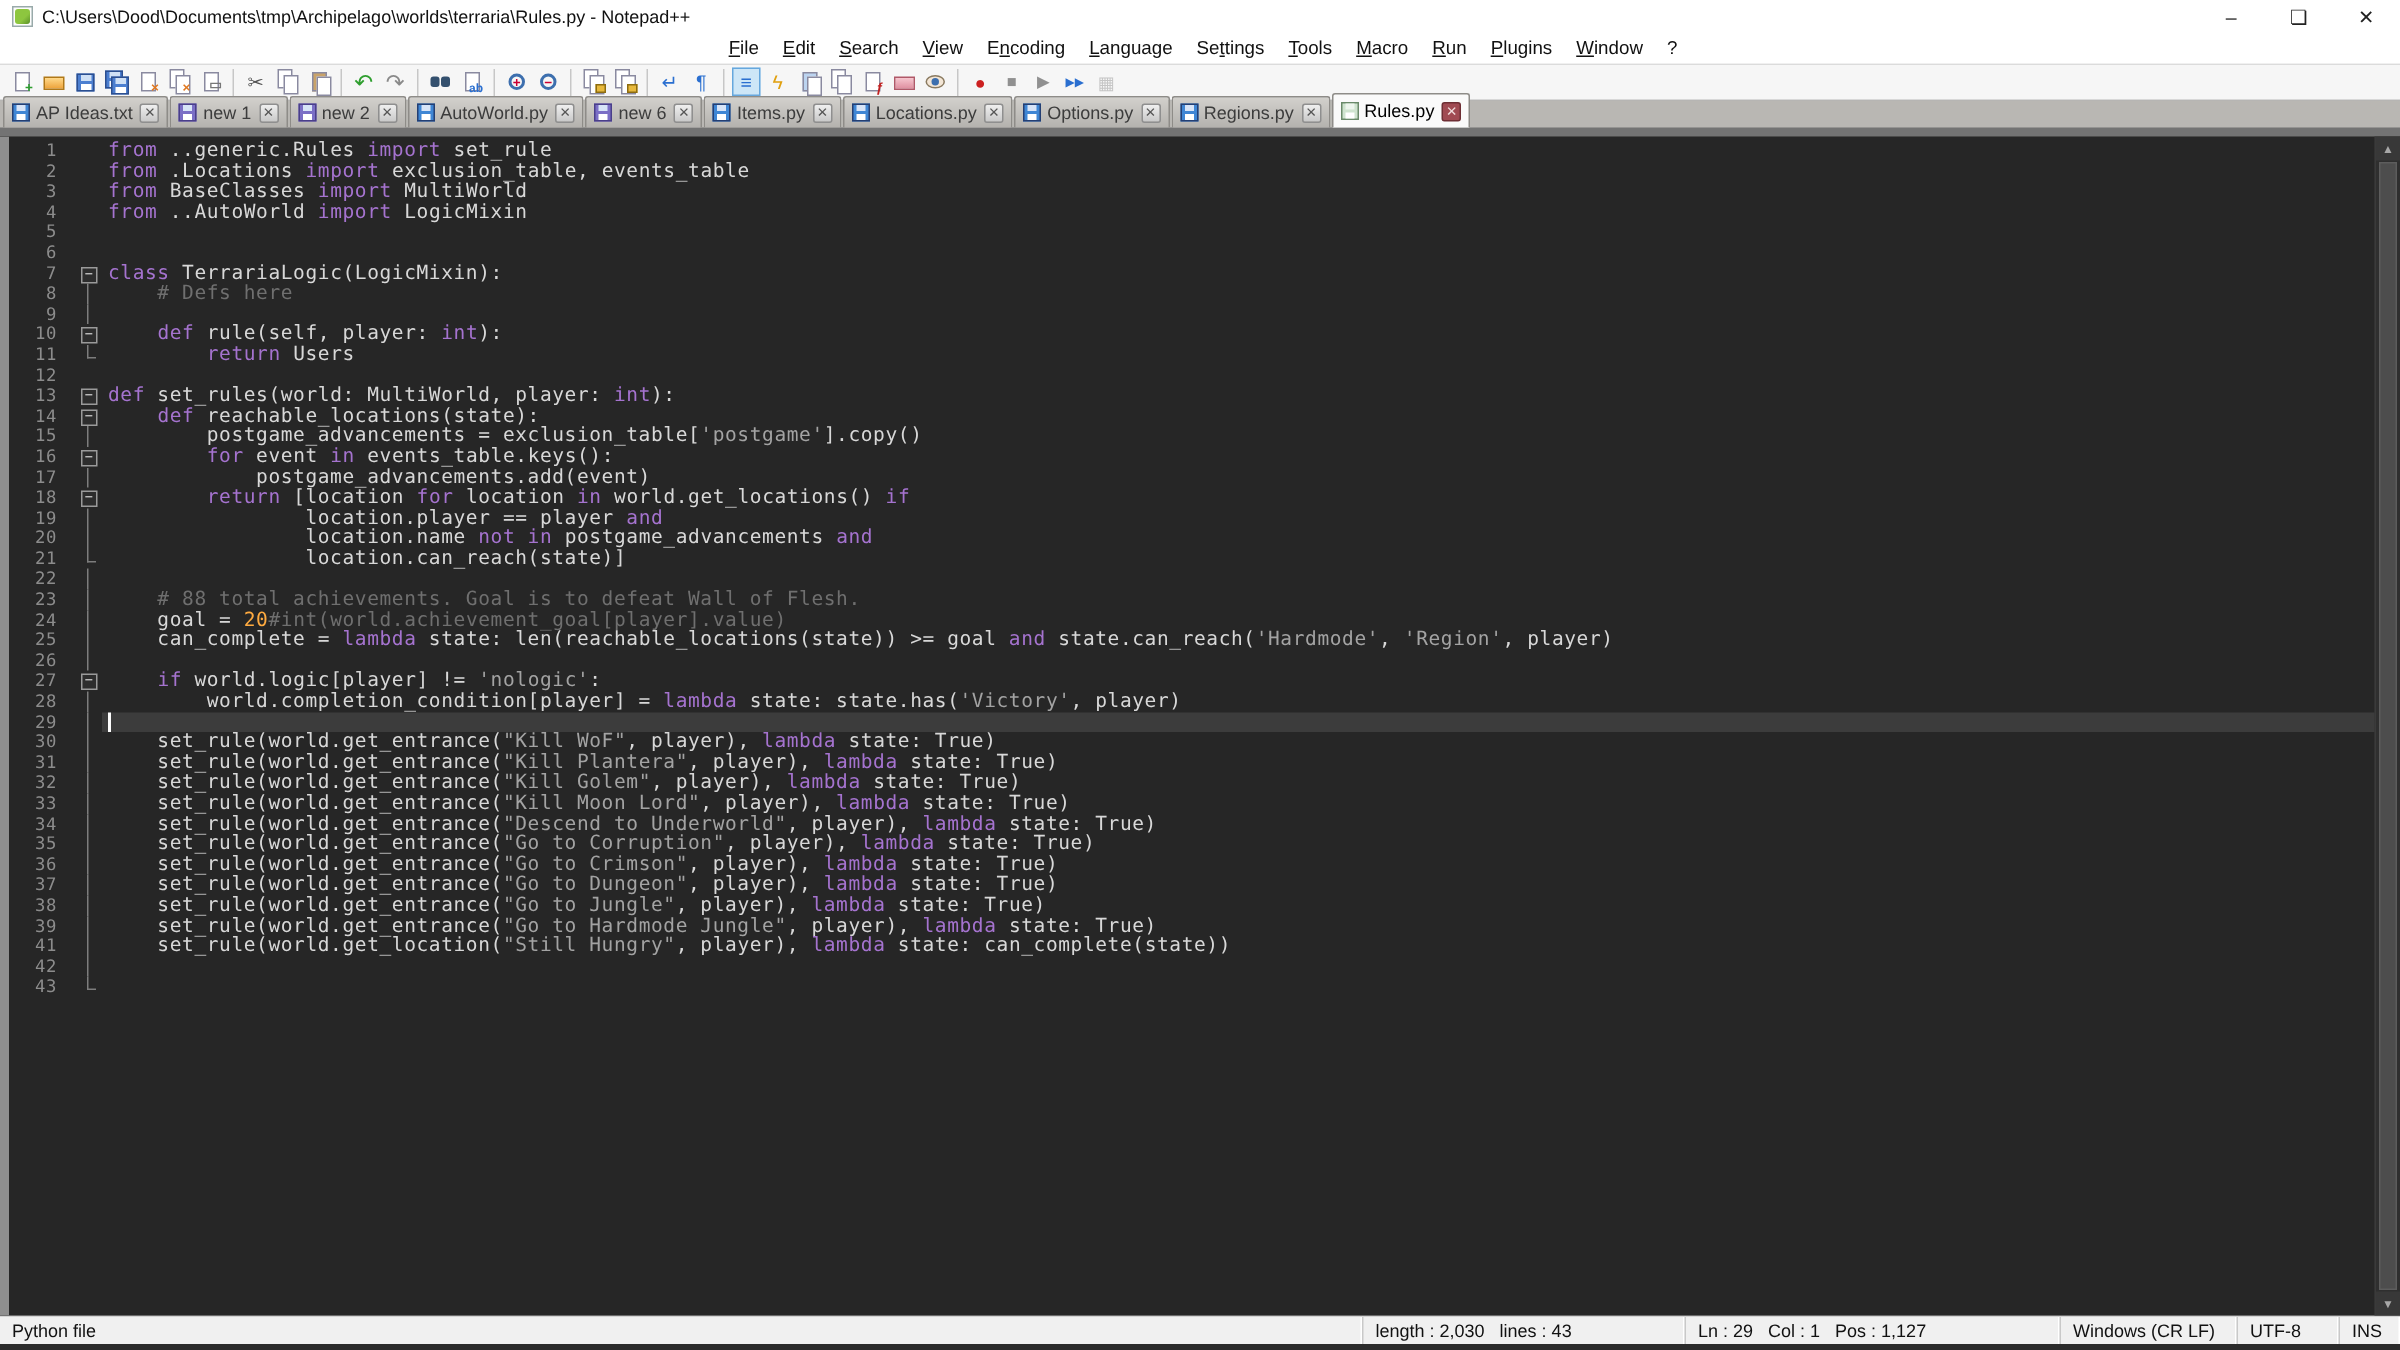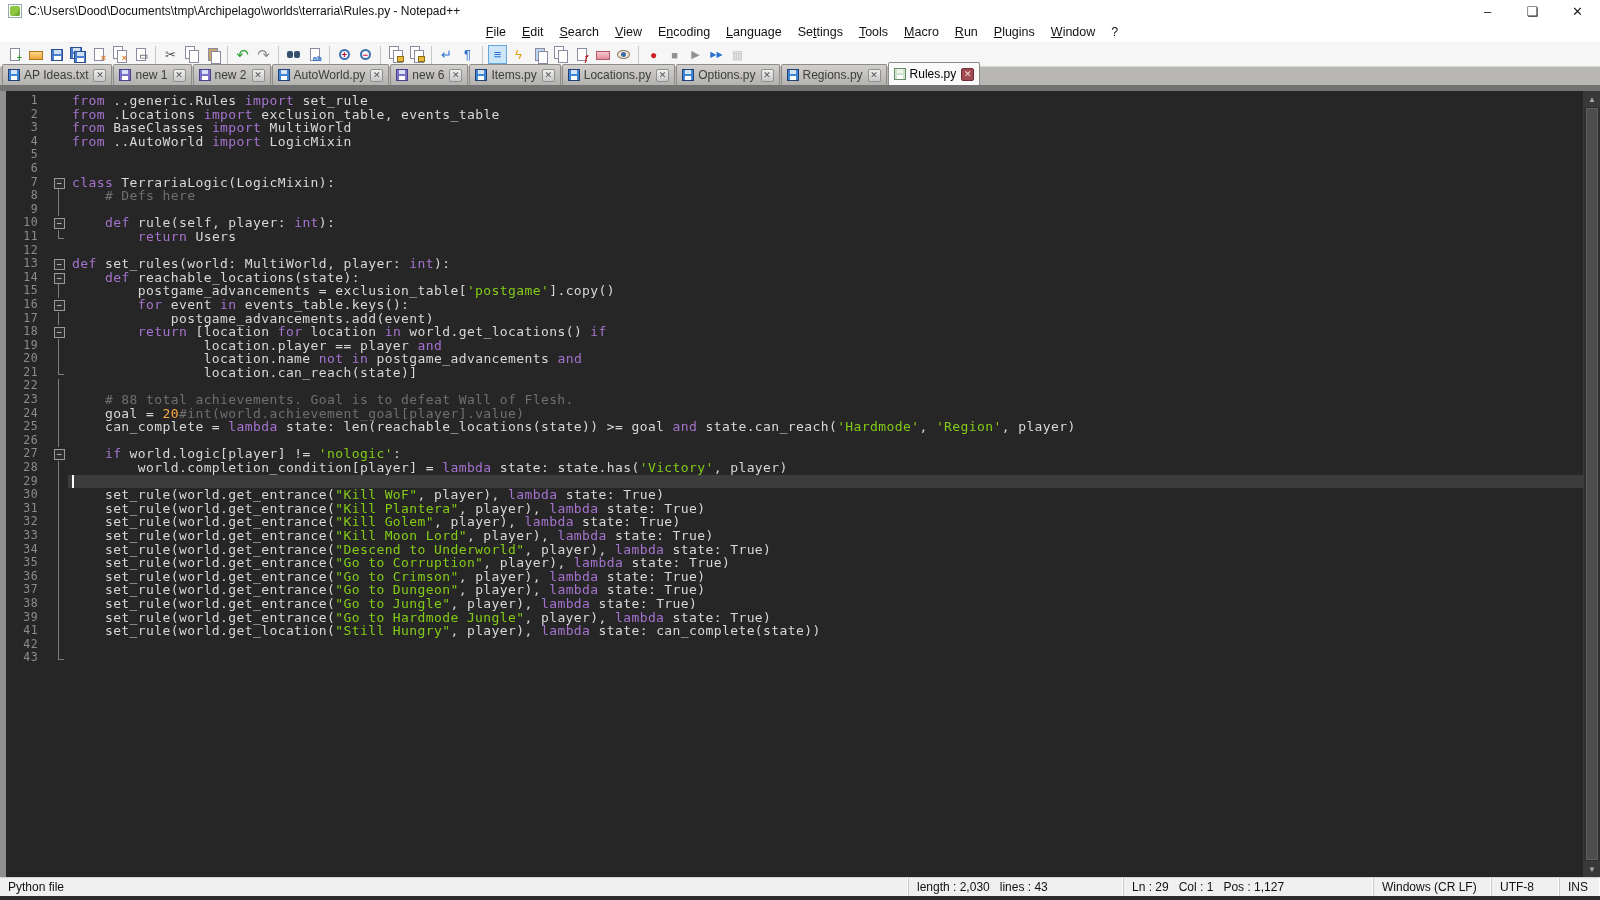--- a/index.html
+++ b/index.html
@@ -77,21 +77,21 @@
   .fold.v::before { content:""; position:absolute; left:8px; top:0; bottom:0; border-left:1px solid #7d7d7d; }
   .fold.e::before { content:""; position:absolute; left:8px; top:0; height:8px; width:5px;
                     border-left:1px solid #7d7d7d; border-bottom:1px solid #7d7d7d; }
   .fold.m::before { content:"\2212"; position:absolute; left:4px; top:2px; width:9px; height:9px;
                     border:1px solid #9a9a9a; background:#2d2d2d; color:#d8d8d8;
                     font-size:9px; line-height:8px; text-align:center; }
   .code { flex:1 1 auto; white-space:pre; padding-left:4px; position:relative; color:#d8d8d8; }
   .row.cur .code { background:#3c3c3c; }
   .caret { position:absolute; left:4px; top:0; width:2px; height:13px; background:#fdfdfd; }
   .sg-k { color:#a573cf; } 
-  .sg-s { color:#84cc16; } 
+  .sg-s { color:#a3a3a3; } 
   .sg-n { color:#ffab40; } 
   .sg-c { color:#6f6f6f; } 
   .sg-d { color:#d8d8d8; } 
 
   
   .vscroll { width:17px; flex:0 0 17px; background:#2f2f2f; border-left:1px solid #3a3a3a;
              display:flex; flex-direction:column; }
   .vs-btn { height:16px; flex:0 0 16px; color:#a8a8a8; font-size:8px; display:flex;
             align-items:center; justify-content:center; background:#383838; }
   .vs-thumb { flex:1 1 auto; margin:1px 2px; background:#4d4d4d; border:1px solid #5d5d5d; }

